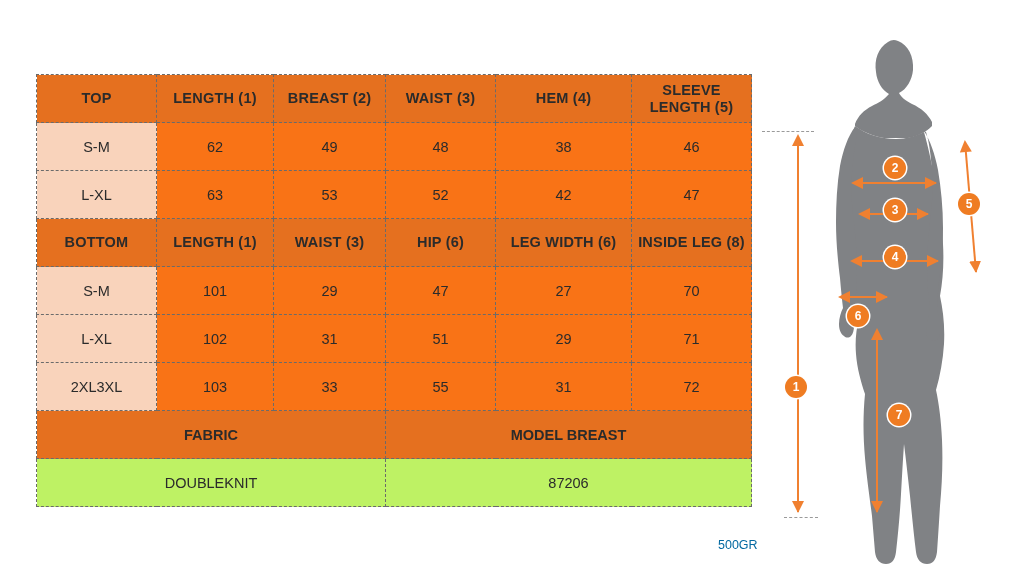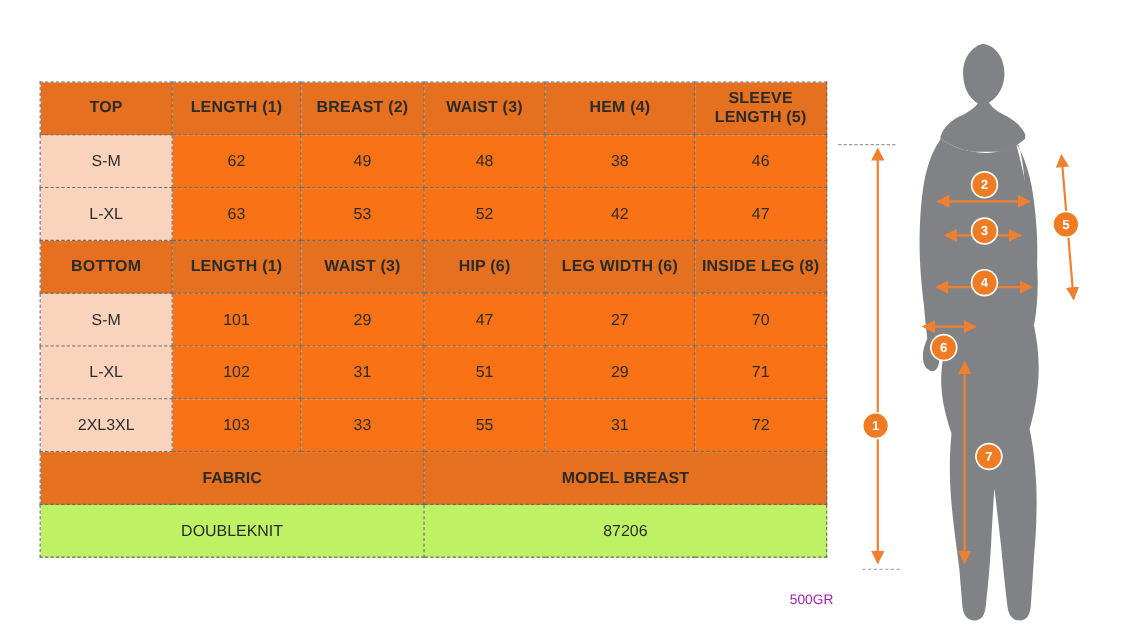--- a/index.html
+++ b/index.html
@@ -67,21 +67,21 @@
   .fabric-val {
     background: #bef264;
     font-size: 15px;
   }
 
   #weight-label {
     position: absolute;
     left: 718px;
     top: 538px;
     font-size: 12.5px;
-    color: #a21caf;
+    color: #0369a1;
   }
 
   
   #figure-wrap {
     position: absolute;
     left: 760px;
     top: 0;
     width: 264px;
     height: 575px;
   }

